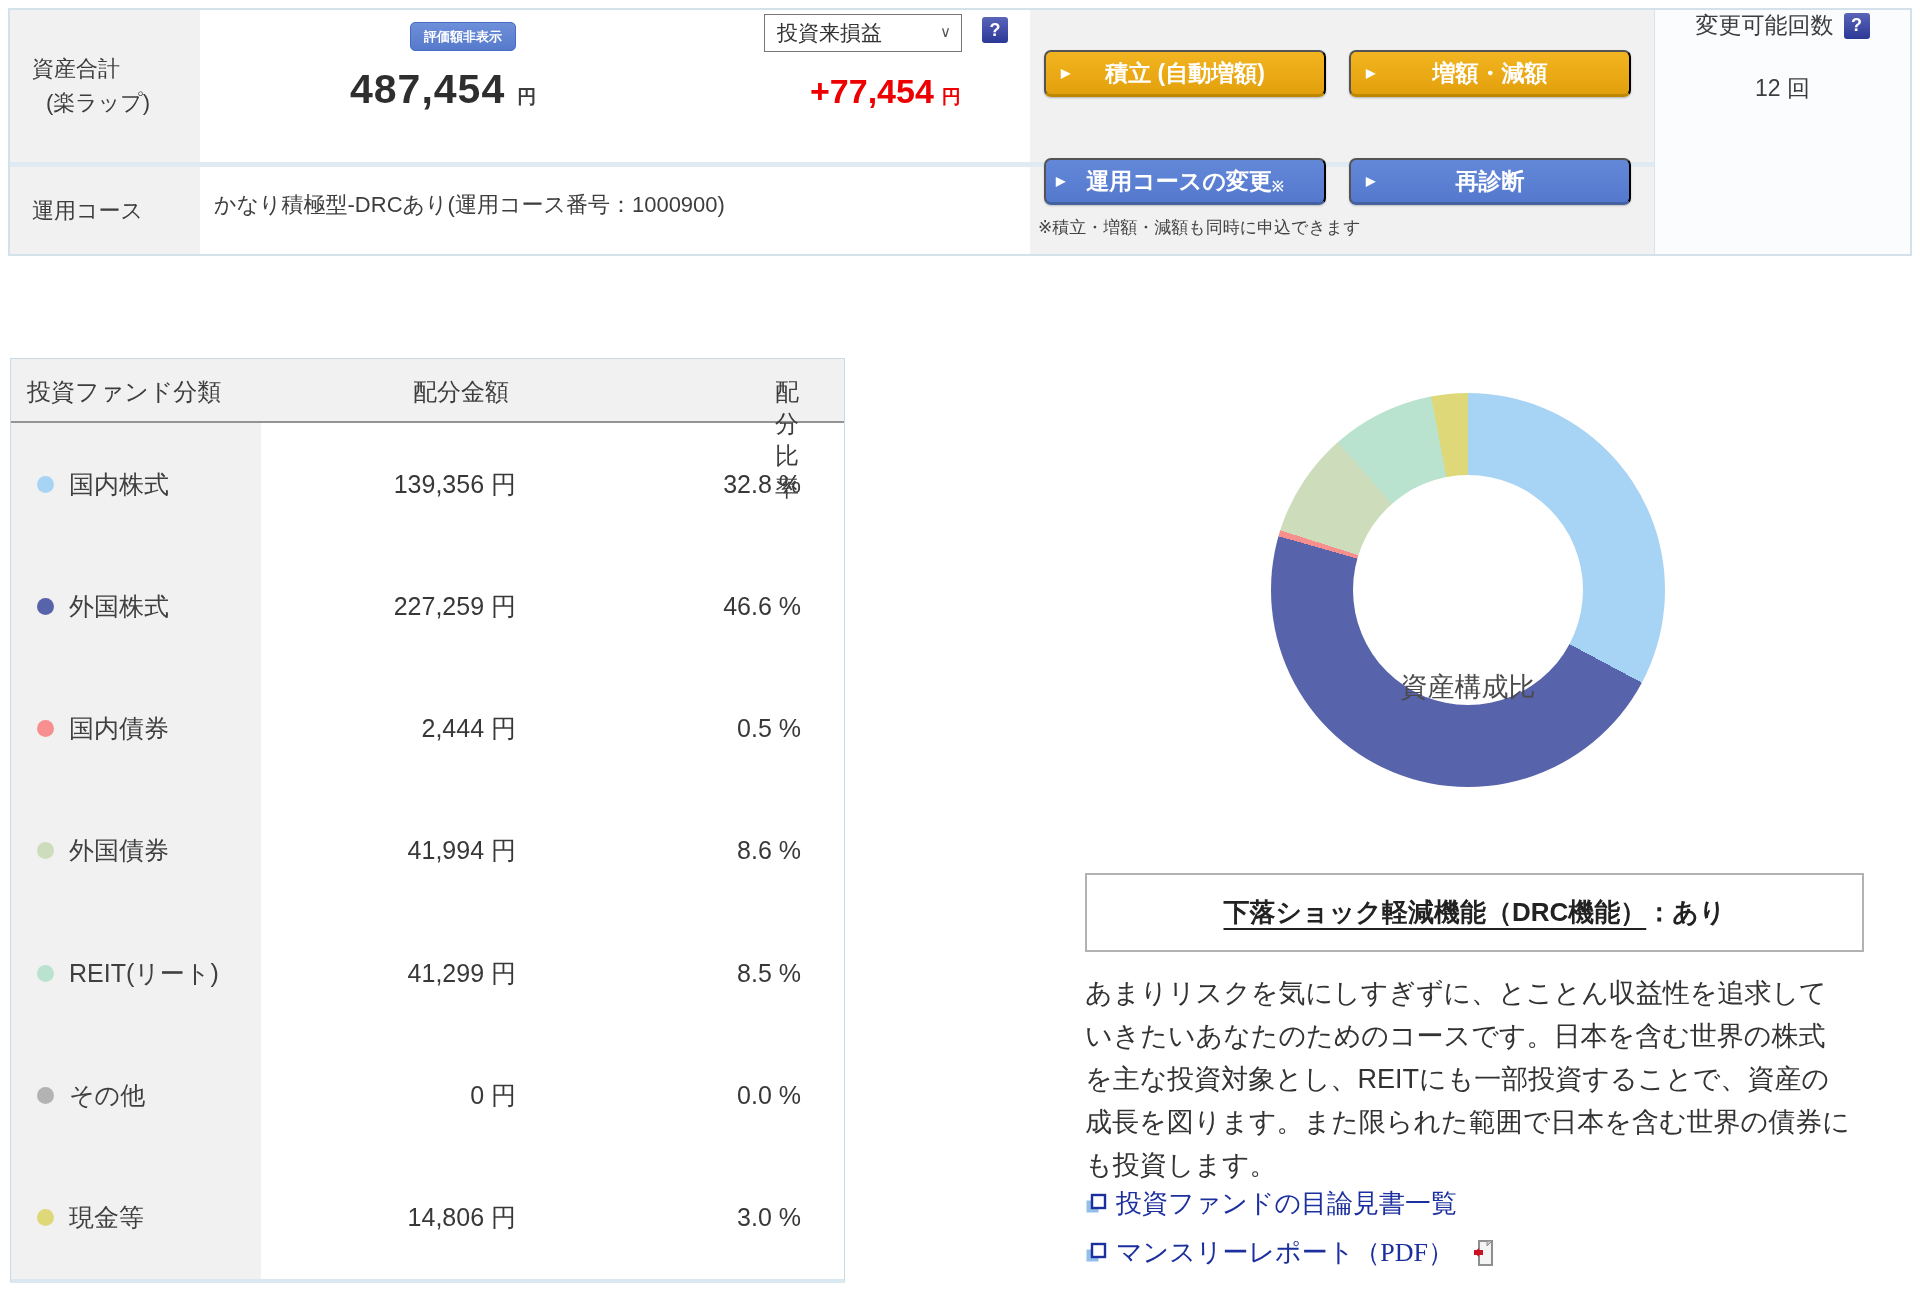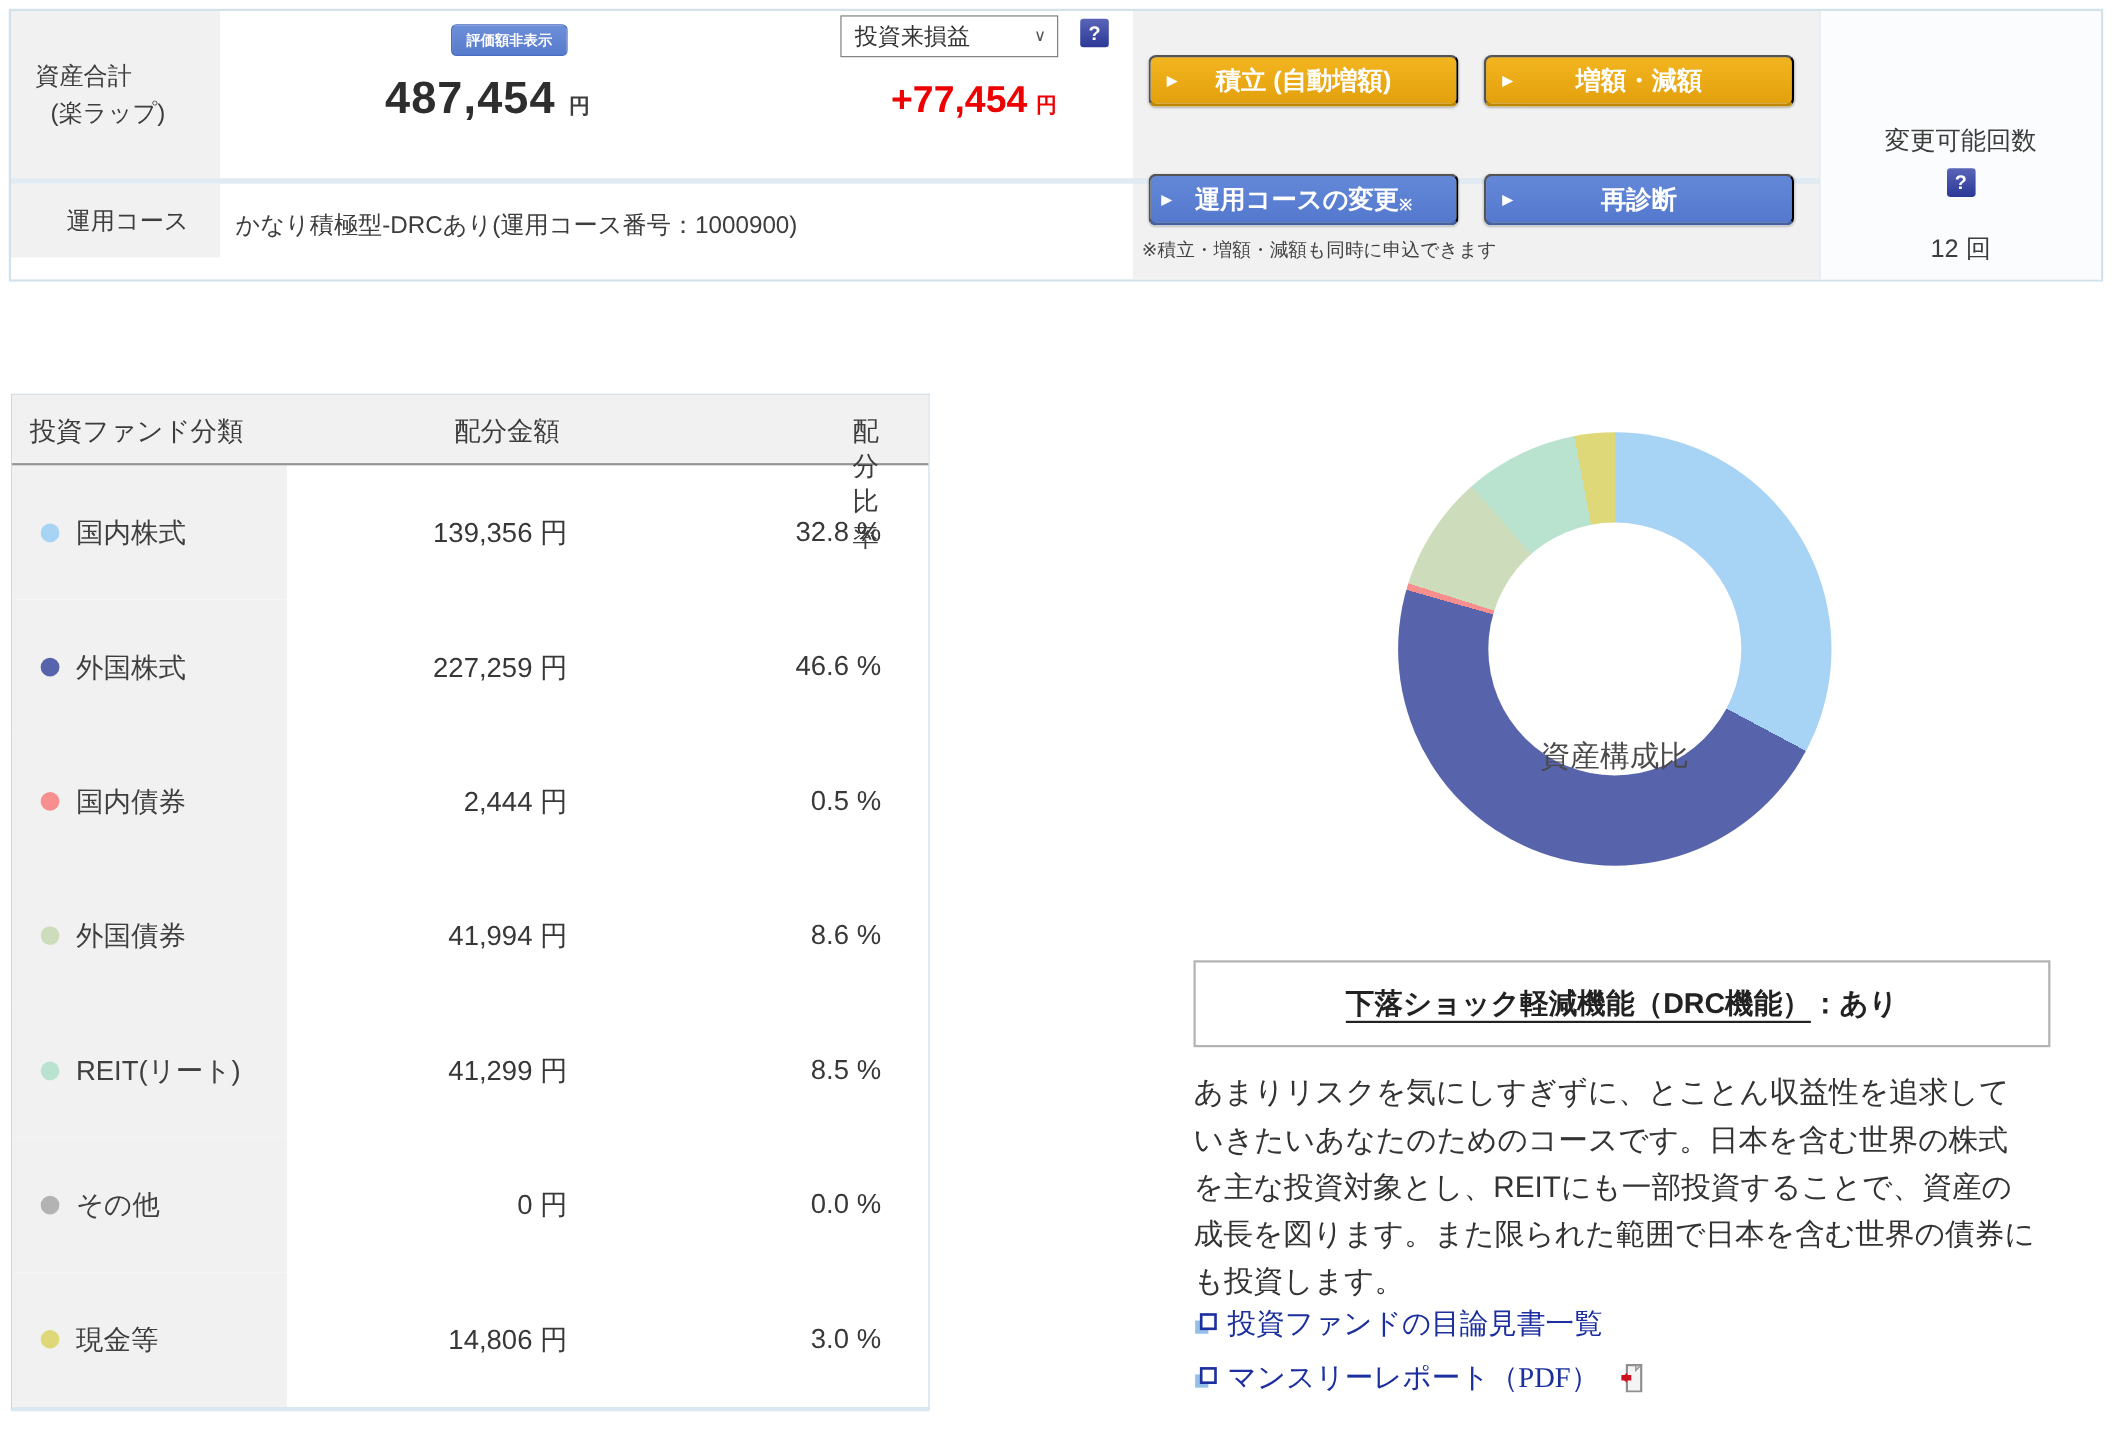--- a/index.html
+++ b/index.html
@@ -2,26 +2,26 @@
 <html><head>
 <meta charset="utf-8">
 <style>
   html,body{margin:0;padding:0;background:#fff;}
   body{width:1920px;height:1310px;position:relative;font-family:"Liberation Sans","DejaVu Sans",sans-serif;color:#3d3d3d;}
 
   
   .top-box{position:absolute;left:8px;top:8px;width:1900px;height:244px;border:2px solid #d3e2ea;background:#fff;}
   .label-cell{position:absolute;left:0;background:#f1f1f1;width:190px;display:flex;flex-direction:column;justify-content:center;padding-left:22px;box-sizing:border-box;font-size:22px;color:#3d3d3d;line-height:34px;}
   .lc1{top:0;height:152px;}
-  .lc2{top:157px;height:67px;text-align:center;}
+  .lc2{top:157px;height:87px;}
   .lc1 .sub{padding-left:14px;}
   .gray-zone{position:absolute;left:1020px;top:0;width:624px;height:244px;background:#f1f1f1;}
   .row-divider{position:absolute;left:0;top:152px;width:1644px;height:5px;background:#dfeaf2;}
   .right-panel{position:absolute;left:1644px;top:0;width:256px;height:244px;background:#fbfcfd;border-left:1px solid #d8e3ec;box-sizing:border-box;}
-  .rp-line1{display:flex;align-items:center;justify-content:center;gap:10px;margin-top:102px;font-size:23px;color:#3d3d3d;flex-direction:column;}
+  .rp-line1{display:flex;align-items:center;justify-content:center;gap:10px;font-size:23px;color:#3d3d3d;}
   .rp-line2{text-align:center;margin-top:32px;font-size:23px;color:#3d3d3d;}
 
   .hide-btn{position:absolute;left:400px;top:12px;height:29px;padding:0 13px;background:linear-gradient(180deg,#6e8fd9,#567acb);border:1px solid #4a6cc0;border-radius:5px;color:#fff;font-size:13px;font-weight:bold;display:flex;align-items:center;cursor:pointer;}
   .total-amount{position:absolute;left:340px;top:56px;font-size:41px;font-weight:bold;color:#2e2e2e;letter-spacing:1px;}
   .total-amount .yen{font-size:19px;font-weight:bold;letter-spacing:0;margin-left:12px;color:#3d3d3d;}
   .pl-select{position:absolute;left:754px;top:4px;width:198px;height:38px;border:1px solid #767676;background:#fff;display:flex;align-items:center;box-sizing:border-box;padding-left:12px;font-size:21px;color:#333;cursor:pointer;}
   .pl-select .chev{position:absolute;right:10px;top:8px;font-size:15px;color:#555;}
   .help-icon{position:absolute;width:26px;height:26px;border-radius:3px;background:linear-gradient(180deg,#5a65b8,#2b3896);color:#fff;font-weight:bold;font-size:18px;display:flex;align-items:center;justify-content:center;cursor:pointer;}
   .h1pos{left:972px;top:7px;}
   .profit{position:absolute;left:800px;top:62px;font-size:34px;font-weight:bold;color:#ee0000;}

